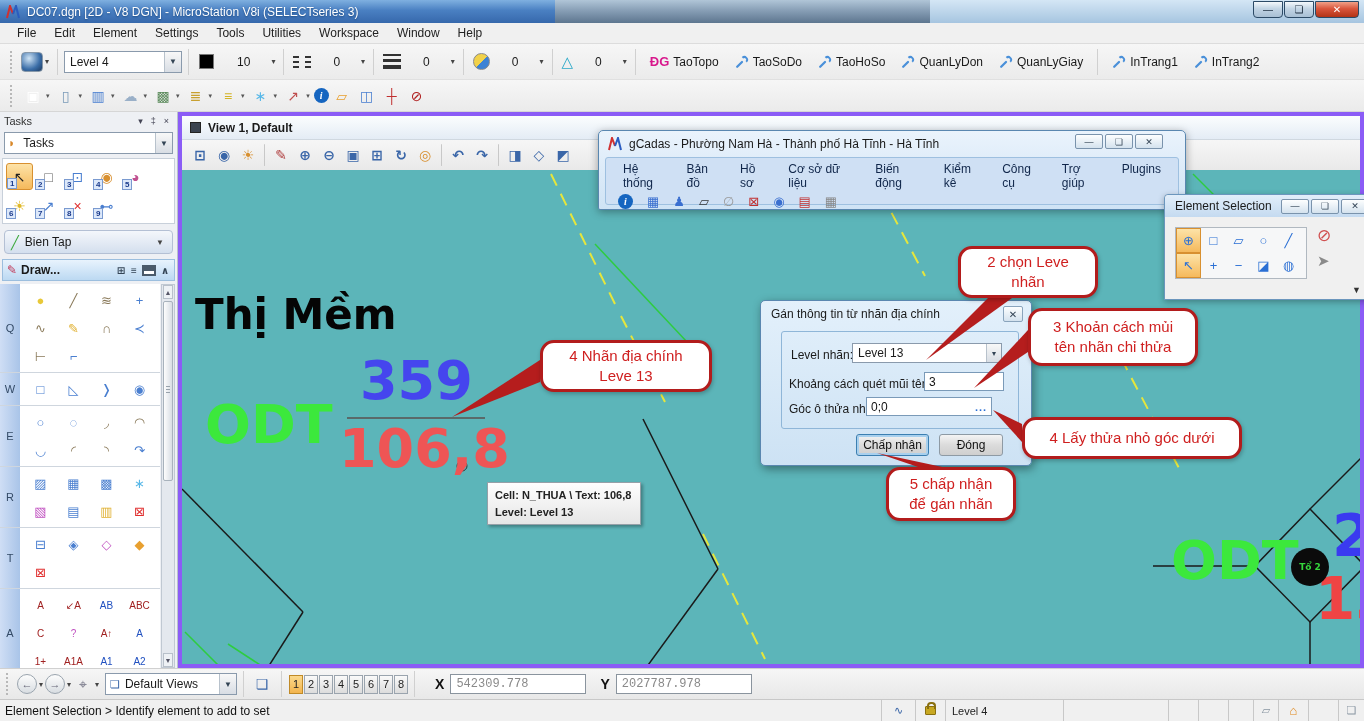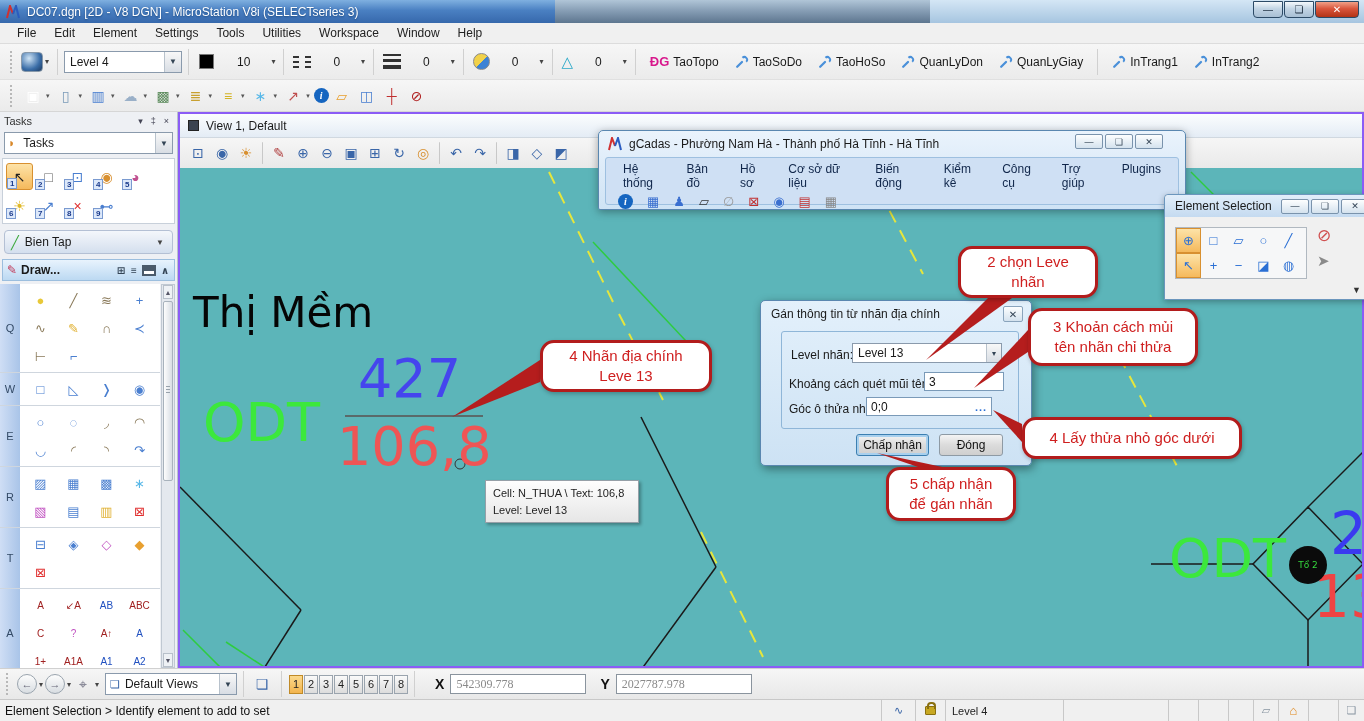--- a/index.html
+++ b/index.html
@@ -92,21 +92,21 @@
     border:1px solid #c0c8d2; }
   .vthumb { position:absolute; left:1px; right:1px; top:2px; height:180px; background:linear-gradient(90deg,#fdfdfd,#d8dde4);
     border:1px solid #a8b2bc; border-radius:2px; }
   .vthumb i { display:block; margin:84px 2px 0 2px; border-top:1px solid #98a2ac; }
   .vthumb i+i { margin-top:2px; }
   .vbtn { position:absolute; left:1px; right:1px; height:14px; font-size:7px; color:#556;
     display:flex; align-items:center; justify-content:center; background:#eef1f5; border:1px solid #b8c0ca; }
 
   
   .view-window { position:absolute; left:178px; top:112px; right:0; bottom:53px;
-    border:2px solid #8b5cf6; background:#f0f0f0; }
+    border:4px solid #8b5cf6; background:#f0f0f0;font-weight:bold; }
   .view-title { height:24px; background:linear-gradient(#fbfdfe,#e4ecf5); display:flex; align-items:center;
     gap:7px; padding:0 8px; border-bottom:1px solid #d0d8e0; }
   .view-title .vicon { width:11px; height:11px; background:#3a4350; border:1px solid #222; }
   .view-toolbar { height:30px; display:flex; align-items:center; padding:0 6px; background:linear-gradient(#f6f6f6,#e9e9e9); }
   .vtool { width:24px; height:24px; display:flex; align-items:center; justify-content:center;
     font-size:14px; color:#3a66a8; border-radius:2px; }
   .vtool.sepv { width:1px; height:22px; background:#c8c8c8; margin:0 4px; }
 
   
   .map { position:absolute; left:0; top:54px; right:0; bottom:0; background:#5cb5b9; overflow:hidden; }
@@ -183,21 +183,21 @@
   
   .bottom-bar { position:absolute; left:0; bottom:22px; width:100%; height:31px;
     background:linear-gradient(#f6f6f6,#e8e8e8); border-top:1px solid #d0d0d0; display:flex; align-items:center; padding-left:6px; }
   .navcirc { width:20px; height:20px; border-radius:50%; border:1px solid #9aa4ae; color:#667;
     background:linear-gradient(#fdfdfd,#d8dde2); display:flex; align-items:center; justify-content:center; font-size:11px; }
   .viewnum { width:14px; height:19px; border:1px solid #9aa4ae; background:linear-gradient(#fafafa,#dcdcdc);
     display:flex; align-items:center; justify-content:center; font-size:11px; margin-left:1px; color:#222; }
   .viewnum.active { background:linear-gradient(#fbd98c,#f2b44e); border-color:#c08a28; }
   .xy-label { font-weight:bold; font-size:14px; margin:0 6px 0 14px; color:#111; }
   .xy-input { width:136px; height:20px; border:1px solid #8a949e; background:#fff; color:#8a8a8a;
-    font-size:12px; padding:0 5px; font-family:Liberation Serif, serif; }
+    font-size:12px; padding:0 5px; font-family:Liberation Mono, monospace; }
 
   
   .statusbar { position:absolute; left:0; bottom:0; width:100%; height:22px; background:#f0f0f0;
     border-top:1px solid #c8c8c8; display:flex; align-items:center; }
   .sb-msg { padding-left:5px; color:#111; }
   .sb-cell { height:100%; border-left:1px solid #c8c8c8; display:flex; align-items:center; justify-content:center;
     font-size:11px; color:#222; }
   .mini-lock { width:11px; height:9px; background:#c8a822; border:1px solid #8a7010; border-radius:1px; position:relative; }
   .mini-lock:before { content:""; position:absolute; left:1px; top:-5px; width:5px; height:5px;
     border:2px solid #8a7010; border-bottom:none; border-radius:4px 4px 0 0; }
@@ -553,21 +553,21 @@
           <polygon points="1128,339 1073,396 1128,452 1183,396"></polygon>
           <line x1="971" y1="396" x2="1073" y2="396"></line>
           <line x1="1128" y1="452" x2="1128" y2="502"></line>
           <line x1="1185" y1="282" x2="1128" y2="339"></line>
         </g>
         <line x1="165" y1="248" x2="303" y2="248" stroke="#5a6a6a" stroke-width="2"></line>
         <circle cx="280" cy="296" r="5" stroke="#333" fill="none"></circle>
       </svg>
 
       <div class="cad" style="left:13px;top:124px;font-size:42px;color:#050505">Thị Mềm</div>
-      <div class="cad" style="left:178px;top:184px;font-size:54px;color:#4545ee">427</div>
+      <div class="cad" style="left:178px;top:184px;font-size:54px;color:#4545ee">359</div>
       <div class="cad" style="left:157px;top:252px;font-size:54px;color:#ee5555">106,8</div>
       <div class="cad" style="left:23px;top:228px;font-size:54px;color:#3ce83c">ODT</div>
       <div class="cad" style="left:989px;top:364px;font-size:54px;color:#3ce83c">ODT</div>
       <div class="to-circle">
         <span>Tổ 2</span>
       </div>
       <div class="cad" style="left:1150px;top:337px;font-size:58px;color:#3a3af0">2</div>
       <div class="cad" style="left:1133px;top:400px;font-size:58px;color:#ef4444">13</div>
 
       <div class="tooltip">

